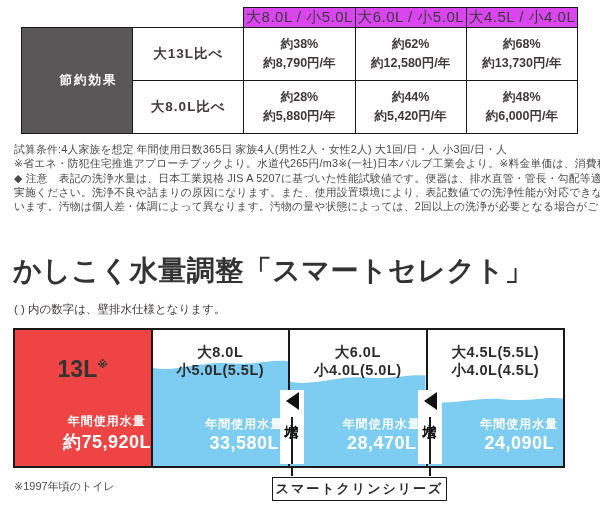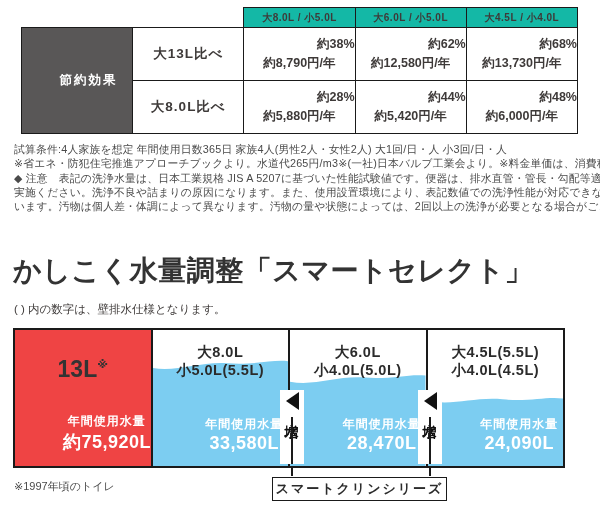--- a/index.html
+++ b/index.html
@@ -12,33 +12,33 @@
   
   .savings-table {
     position:absolute; left:21px; top:7px;
     border-collapse:collapse; table-layout:fixed; width:557px;
   }
   .savings-table td, .savings-table th {
     border:1.5px solid #1a1a1a; text-align:center; vertical-align:middle;
   }
   .savings-table .blank { border:none; background:#ffffff; }
   .savings-table th {
-    background:#14b8a6; font-size:10px; font-weight:700; height:20px;
+    background:#d946ef; font-size:15px; font-weight:400; height:20px;
     color:#3e3a39; letter-spacing:0.5px;
   }
   .savings-table .group-cell {
     background:#595757; color:#ffffff; font-size:12.5px; font-weight:600;
     width:72px; letter-spacing:2px;padding-left:23px;
   }
   .savings-table .rowlabel-cell {
     width:101px; font-size:13.5px; font-weight:600; height:53px;
     letter-spacing:1px;
   }
   .savings-table .data-cell { width:128px; height:53px; font-weight:600; }
-  .savings-table .data-cell .pct  { font-size:12.5px; line-height:1.55;text-align:right; }
+  .savings-table .data-cell .pct  { font-size:12.5px; line-height:1.55; }
   .savings-table .data-cell .cost { font-size:12.5px; line-height:1.55; }
   
   .notes {
     position:absolute; left:14px; top:142px; width:580px;
     font-size:10.8px; line-height:14.3px; color:#4a4a4a; letter-spacing:0.2px;
     white-space:nowrap;
   }
   
   .sect-heading {
     position:absolute; left:13px; top:252px;

